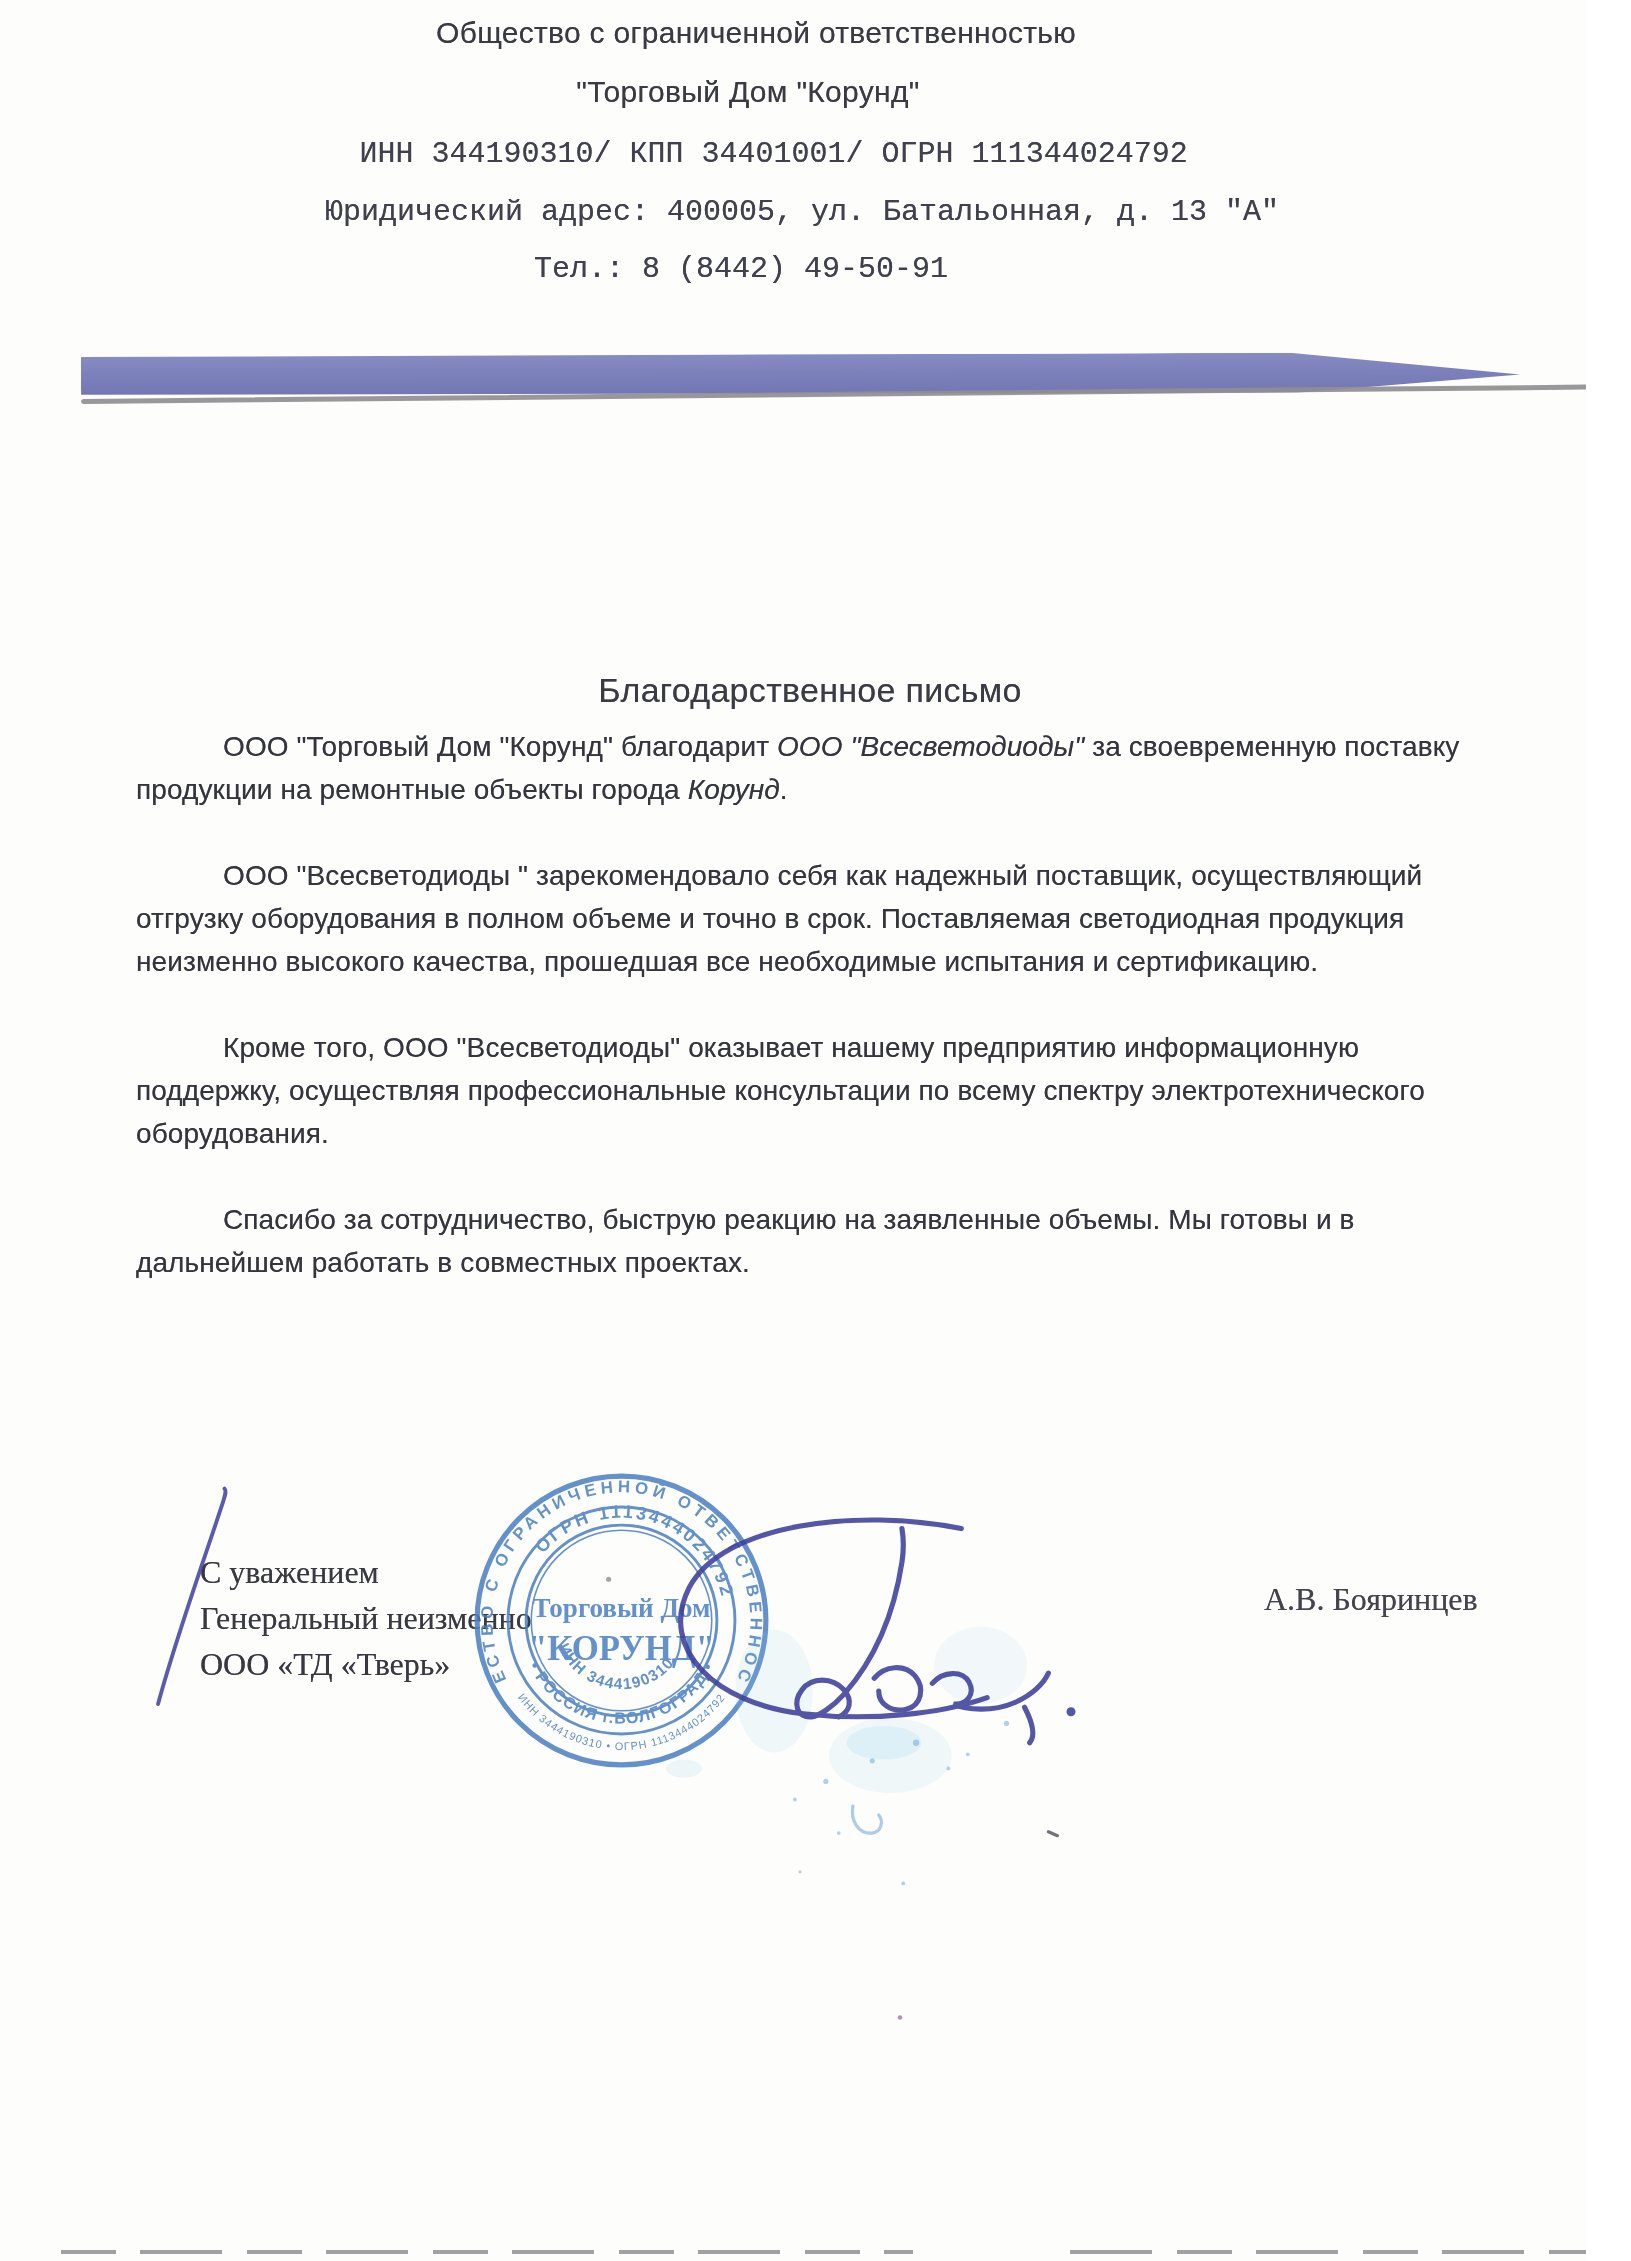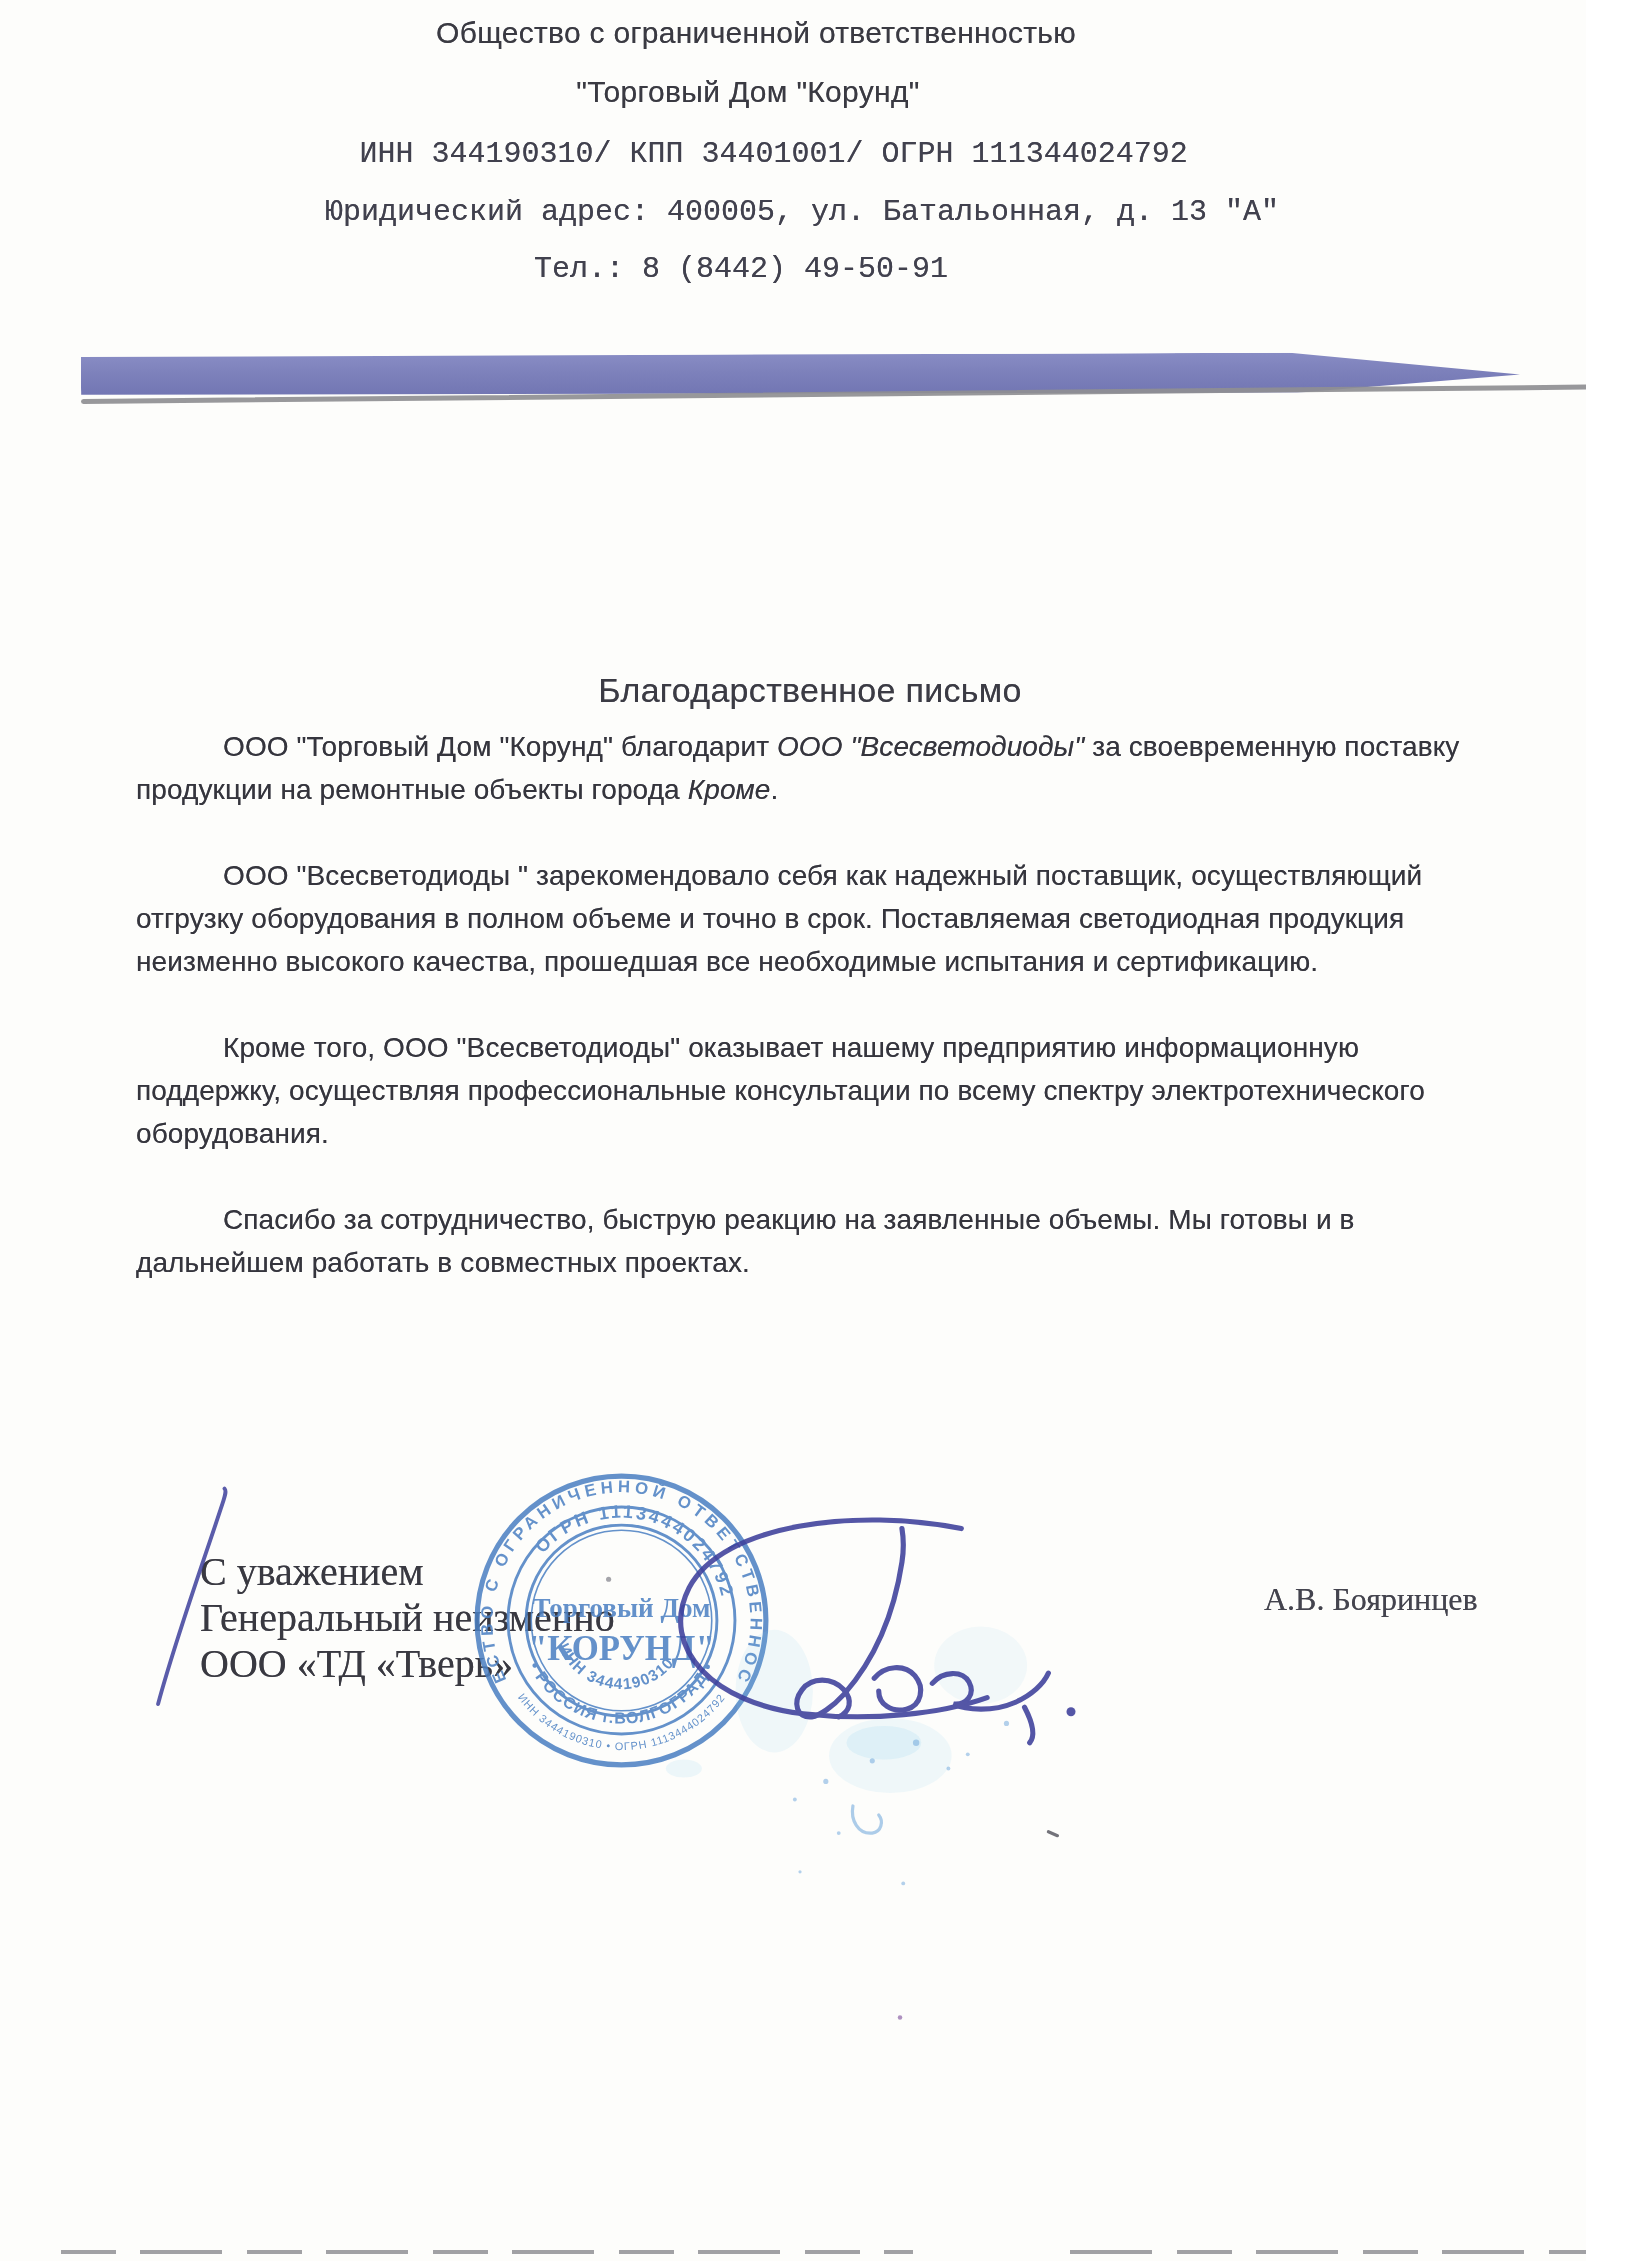--- a/index.html
+++ b/index.html
@@ -28,21 +28,21 @@
   
   .title{position:absolute;left:0;right:0;top:671px;margin:0;text-align:center;
          font-size:34px;font-weight:400;color:#3b3b44;transform:translateX(17px);letter-spacing:0.3px;}
   .letter-body{position:absolute;left:136px;top:725px;width:1410px;}
   .letter-body p{margin:0 0 43px 0;font-size:28px;line-height:43px;text-indent:87px;
                  white-space:pre-line;letter-spacing:0.1px;}
   .it{font-style:italic;}
 
   
   .sig-block{position:absolute;left:200px;top:1549px;font-family:"Liberation Serif","DejaVu Serif",serif;
-             font-size:40px;line-height:46px;color:#393941;}
+             font-size:32px;line-height:46px;color:#393941;}
   .signer-name{position:absolute;left:1264px;top:1581px;font-family:"Liberation Serif","DejaVu Serif",serif;
                font-size:32px;color:#44444e;}
 
   
   .stamp-svg{position:absolute;left:470px;top:1469px;width:303px;height:303px;}
   .ink-svg{position:absolute;left:0;top:1420px;width:1631px;height:710px;}
 
   
   .scan-edge{position:absolute;left:61px;top:2250px;width:1562px;height:3.9px;opacity:.5;
              background:repeating-linear-gradient(90deg,#45454e 0 55px,transparent 55px 79px,
@@ -62,21 +62,21 @@
     <div class="lh-line lh-mono l5 scan">Тел.: 8 (8442) 49-50-91</div>
   </header>
 
   <div class="banner"></div>
   <div class="rule"></div>
 
   <h1 class="title scan">Благодарственное письмо</h1>
 
   <div class="letter-body">
     <p class="scan"><span>ООО "Торговый Дом "Корунд" благодарит </span><span class="it">ООО "Всесветодиоды"</span><span> за своевременную поставку
-продукции на ремонтные объекты города </span><span class="it">Кроме</span><span>.</span></p>
+продукции на ремонтные объекты города </span><span class="it">Корунд</span><span>.</span></p>
     <p class="scan">ООО "Всесветодиоды " зарекомендовало себя как надежный поставщик, осуществляющий
 отгрузку оборудования в полном объеме и точно в срок. Поставляемая светодиодная продукция
 неизменно высокого качества, прошедшая все необходимые испытания и сертификацию.</p>
     <p class="scan">Кроме того, ООО "Всесветодиоды" оказывает нашему предприятию информационную
 поддержку, осуществляя профессиональные консультации по всему спектру электротехнического
 оборудования.</p>
     <p class="scan">Спасибо за сотрудничество, быструю реакцию на заявленные объемы. Мы готовы и в
 дальнейшем работать в совместных проектах.</p>
   </div>
 

